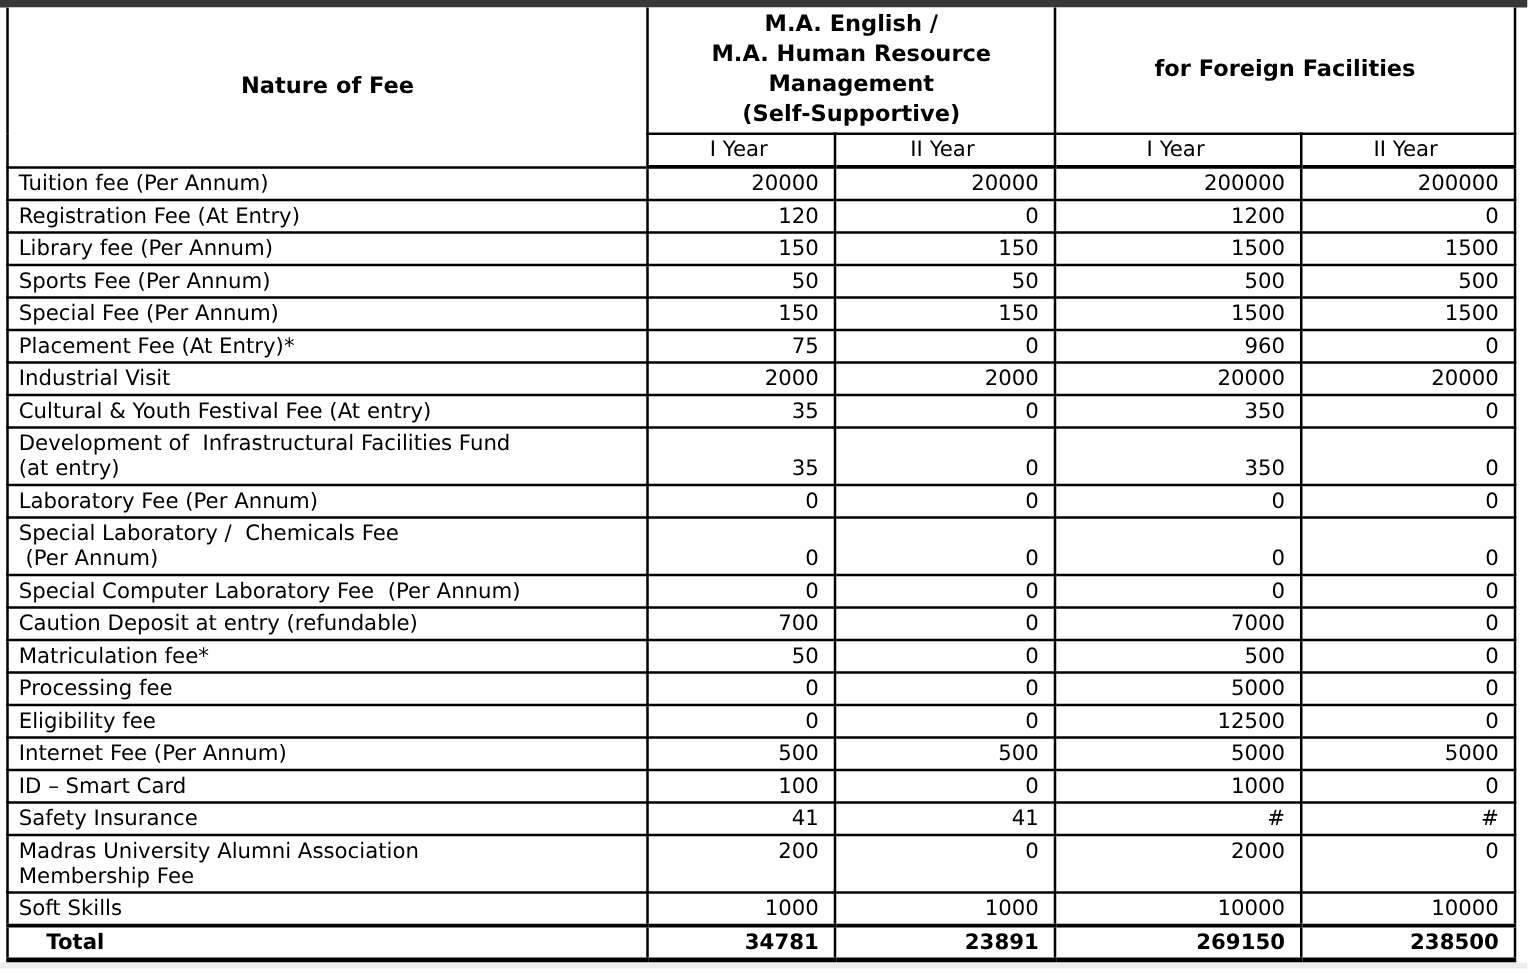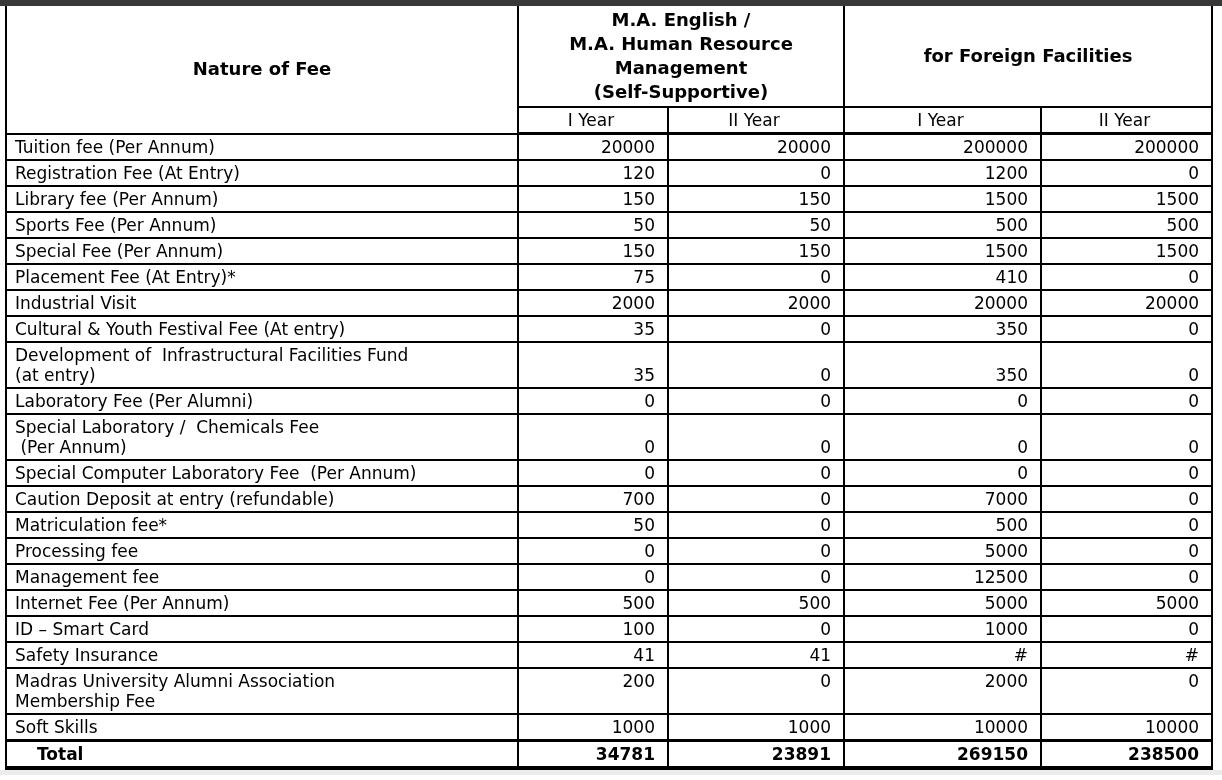--- a/index.html
+++ b/index.html
@@ -146,21 +146,21 @@
         <td class="label">Special Fee (Per Annum)</td>
         <td class="num">150</td>
         <td class="num">150</td>
         <td class="num">1500</td>
         <td class="num">1500</td>
       </tr>
       <tr>
         <td class="label">Placement Fee (At Entry)*</td>
         <td class="num">75</td>
         <td class="num">0</td>
-        <td class="num">410</td>
+        <td class="num">960</td>
         <td class="num">0</td>
       </tr>
       <tr>
         <td class="label">Industrial Visit</td>
         <td class="num">2000</td>
         <td class="num">2000</td>
         <td class="num">20000</td>
         <td class="num">20000</td>
       </tr>
       <tr>
@@ -172,21 +172,21 @@
       </tr>
       <tr class="valign-bottom">
         <td class="label">Development of  Infrastructural Facilities Fund
 (at entry)</td>
         <td class="num">35</td>
         <td class="num">0</td>
         <td class="num">350</td>
         <td class="num">0</td>
       </tr>
       <tr>
-        <td class="label">Laboratory Fee (Per Alumni)</td>
+        <td class="label">Laboratory Fee (Per Annum)</td>
         <td class="num">0</td>
         <td class="num">0</td>
         <td class="num">0</td>
         <td class="num">0</td>
       </tr>
       <tr class="valign-bottom">
         <td class="label">Special Laboratory /  Chemicals Fee
  (Per Annum)</td>
         <td class="num">0</td>
         <td class="num">0</td>
@@ -215,21 +215,21 @@
         <td class="num">0</td>
       </tr>
       <tr>
         <td class="label">Processing fee</td>
         <td class="num">0</td>
         <td class="num">0</td>
         <td class="num">5000</td>
         <td class="num">0</td>
       </tr>
       <tr>
-        <td class="label">Management fee</td>
+        <td class="label">Eligibility fee</td>
         <td class="num">0</td>
         <td class="num">0</td>
         <td class="num">12500</td>
         <td class="num">0</td>
       </tr>
       <tr>
         <td class="label">Internet Fee (Per Annum)</td>
         <td class="num">500</td>
         <td class="num">500</td>
         <td class="num">5000</td>

